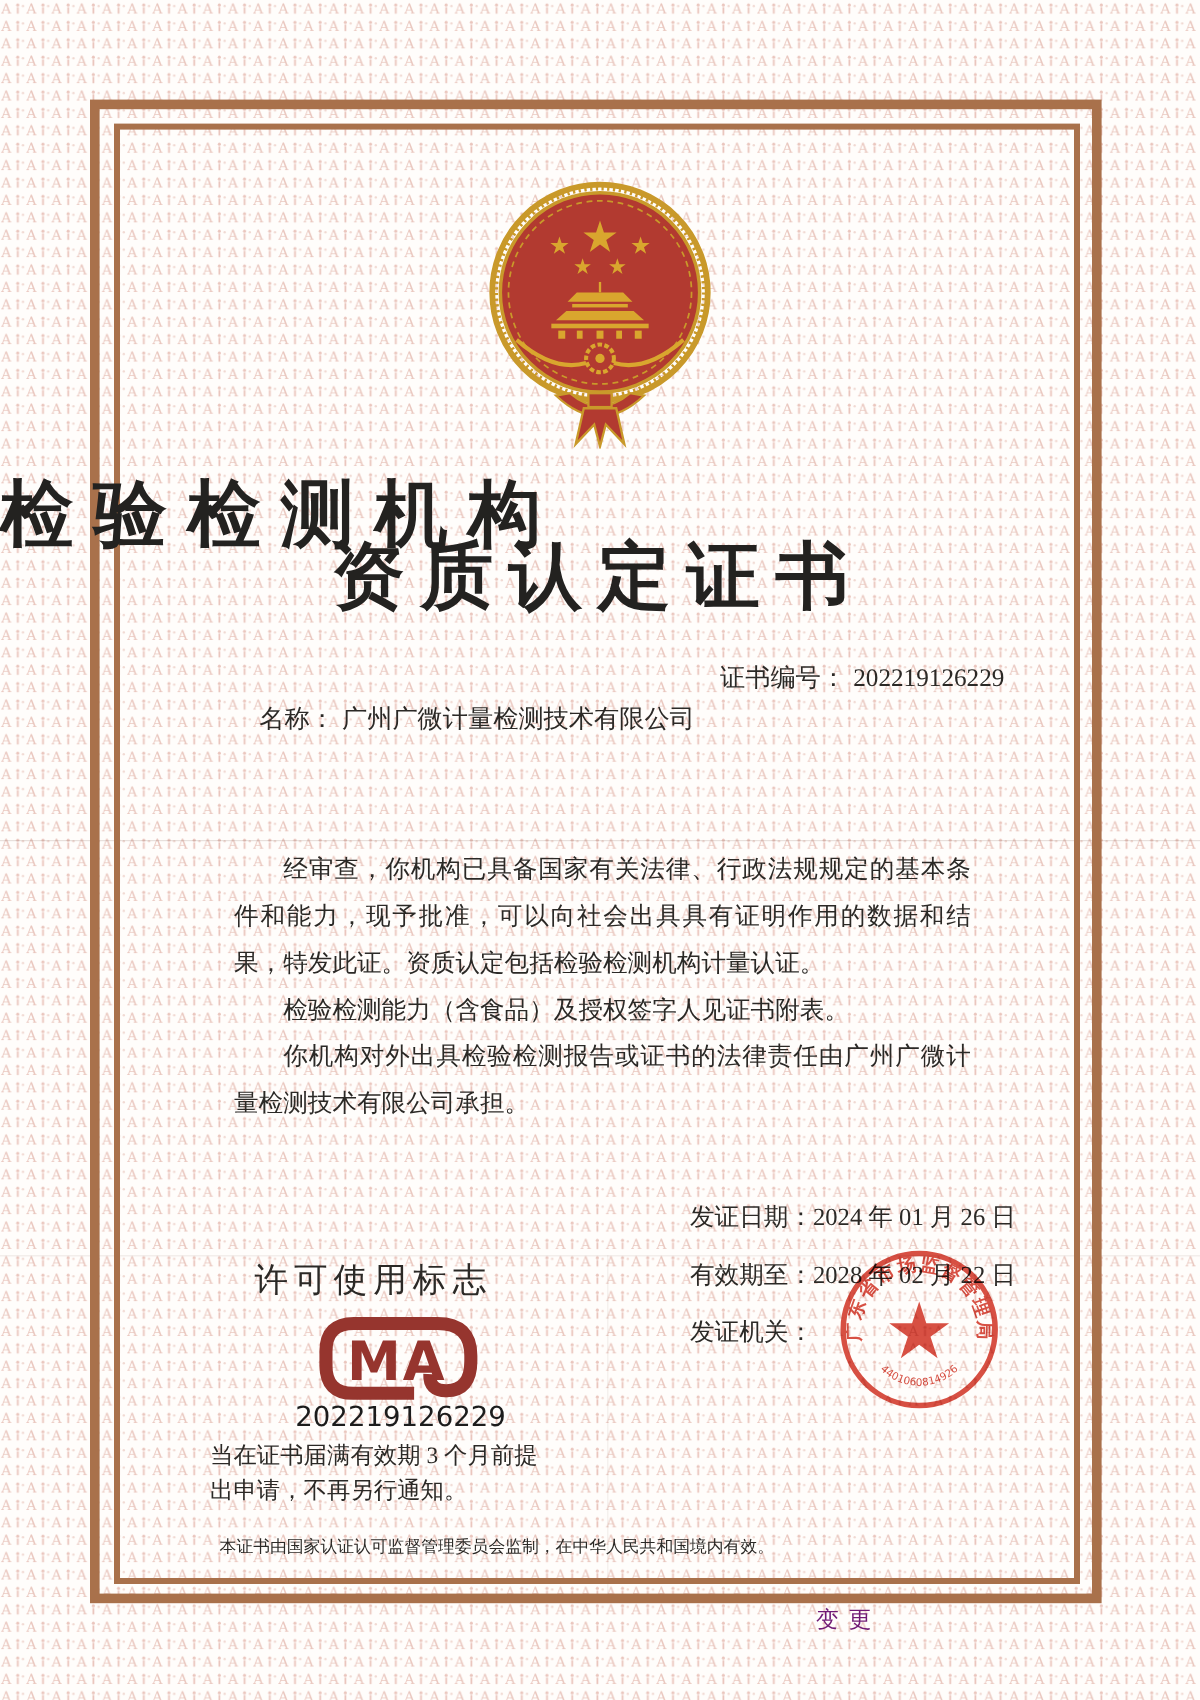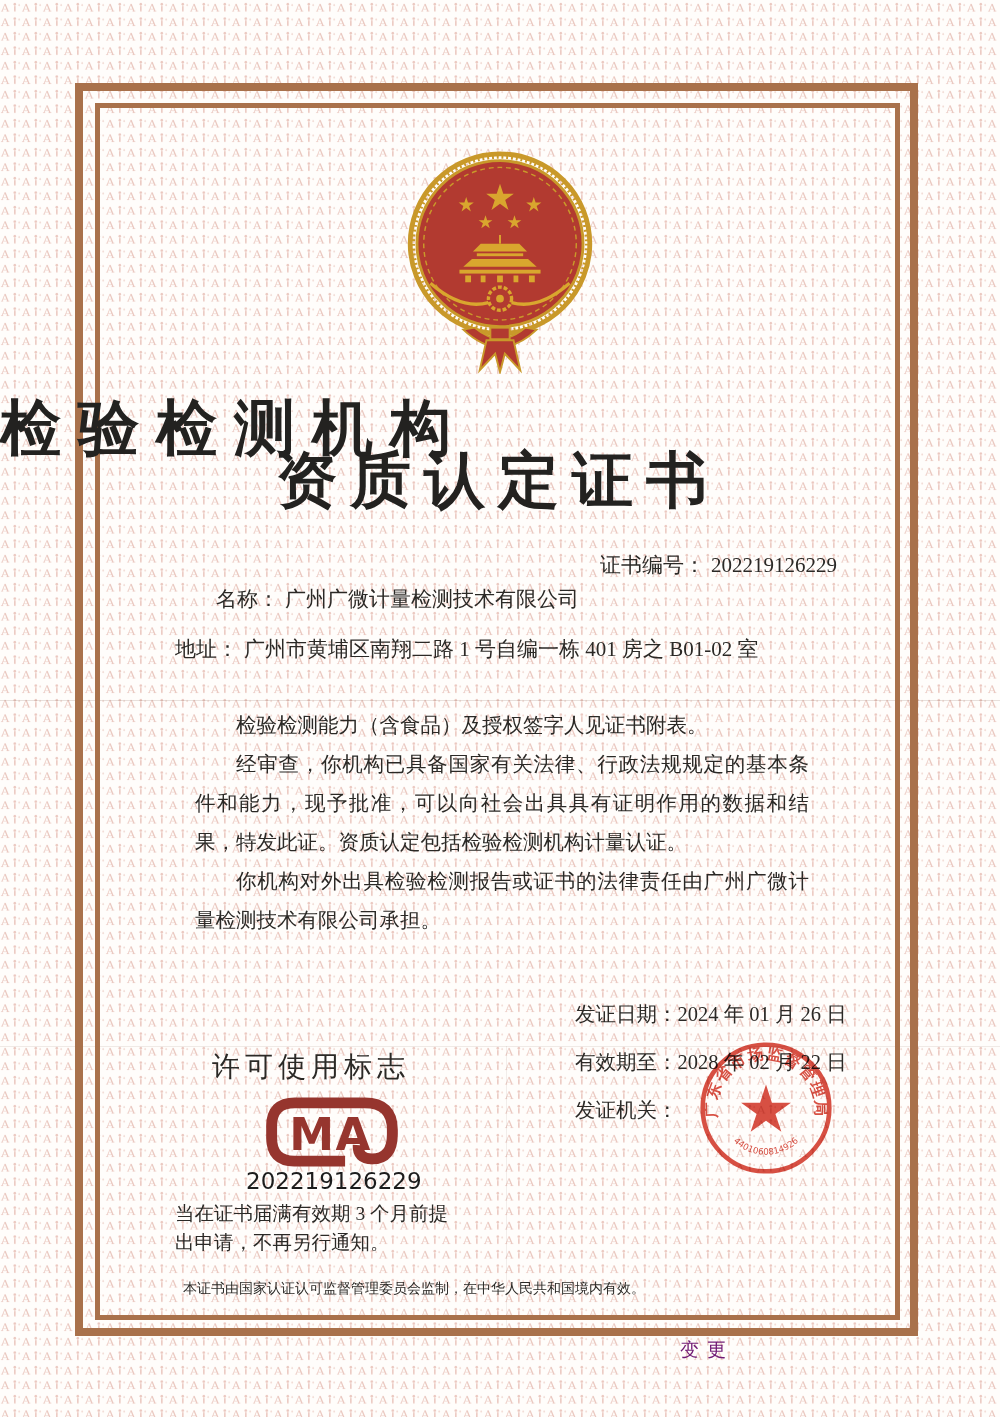--- a/index.html
+++ b/index.html
@@ -139,27 +139,24 @@
   <div class="title1">检验检测机构</div>
   <div class="title2">资质认定证书</div>
 
   <div class="row cert-no">
     <span>证书编号：</span><span class="val">202219126229</span>
   </div>
 
   <div class="row name-row">
     <span>名称：</span><span class="val">广州广微计量检测技术有限公司</span>
   </div>
-  <div class="row addr-row">
-    <span>地址：</span><span class="val">广州市黄埔区南翔二路 1 号自编一栋 401 房之 B01-02 室</span>
-  </div>
 
   <div class="body-text">
+    <p>经审查，你机构已具备国家有关法律、行政法规规定的基本条件和能力，现予批准，可以向社会出具具有证明作用的数据和结果，特发此证。资质认定包括检验检测机构计量认证。</p>
     <p>检验检测能力（含食品）及授权签字人见证书附表。</p>
-    <p>经审查，你机构已具备国家有关法律、行政法规规定的基本条件和能力，现予批准，可以向社会出具具有证明作用的数据和结果，特发此证。资质认定包括检验检测机构计量认证。</p>
     <p>你机构对外出具检验检测报告或证书的法律责任由广州广微计量检测技术有限公司承担。</p>
   </div>
 
   <div class="date-row issue-row">
     <span>发证日期：</span><span>2024 年 01 月 26 日</span>
   </div>
   <div class="date-row valid-row">
     <span>有效期至：</span><span>2028 年 02 月 22 日</span>
   </div>
   <div class="date-row auth-row">

